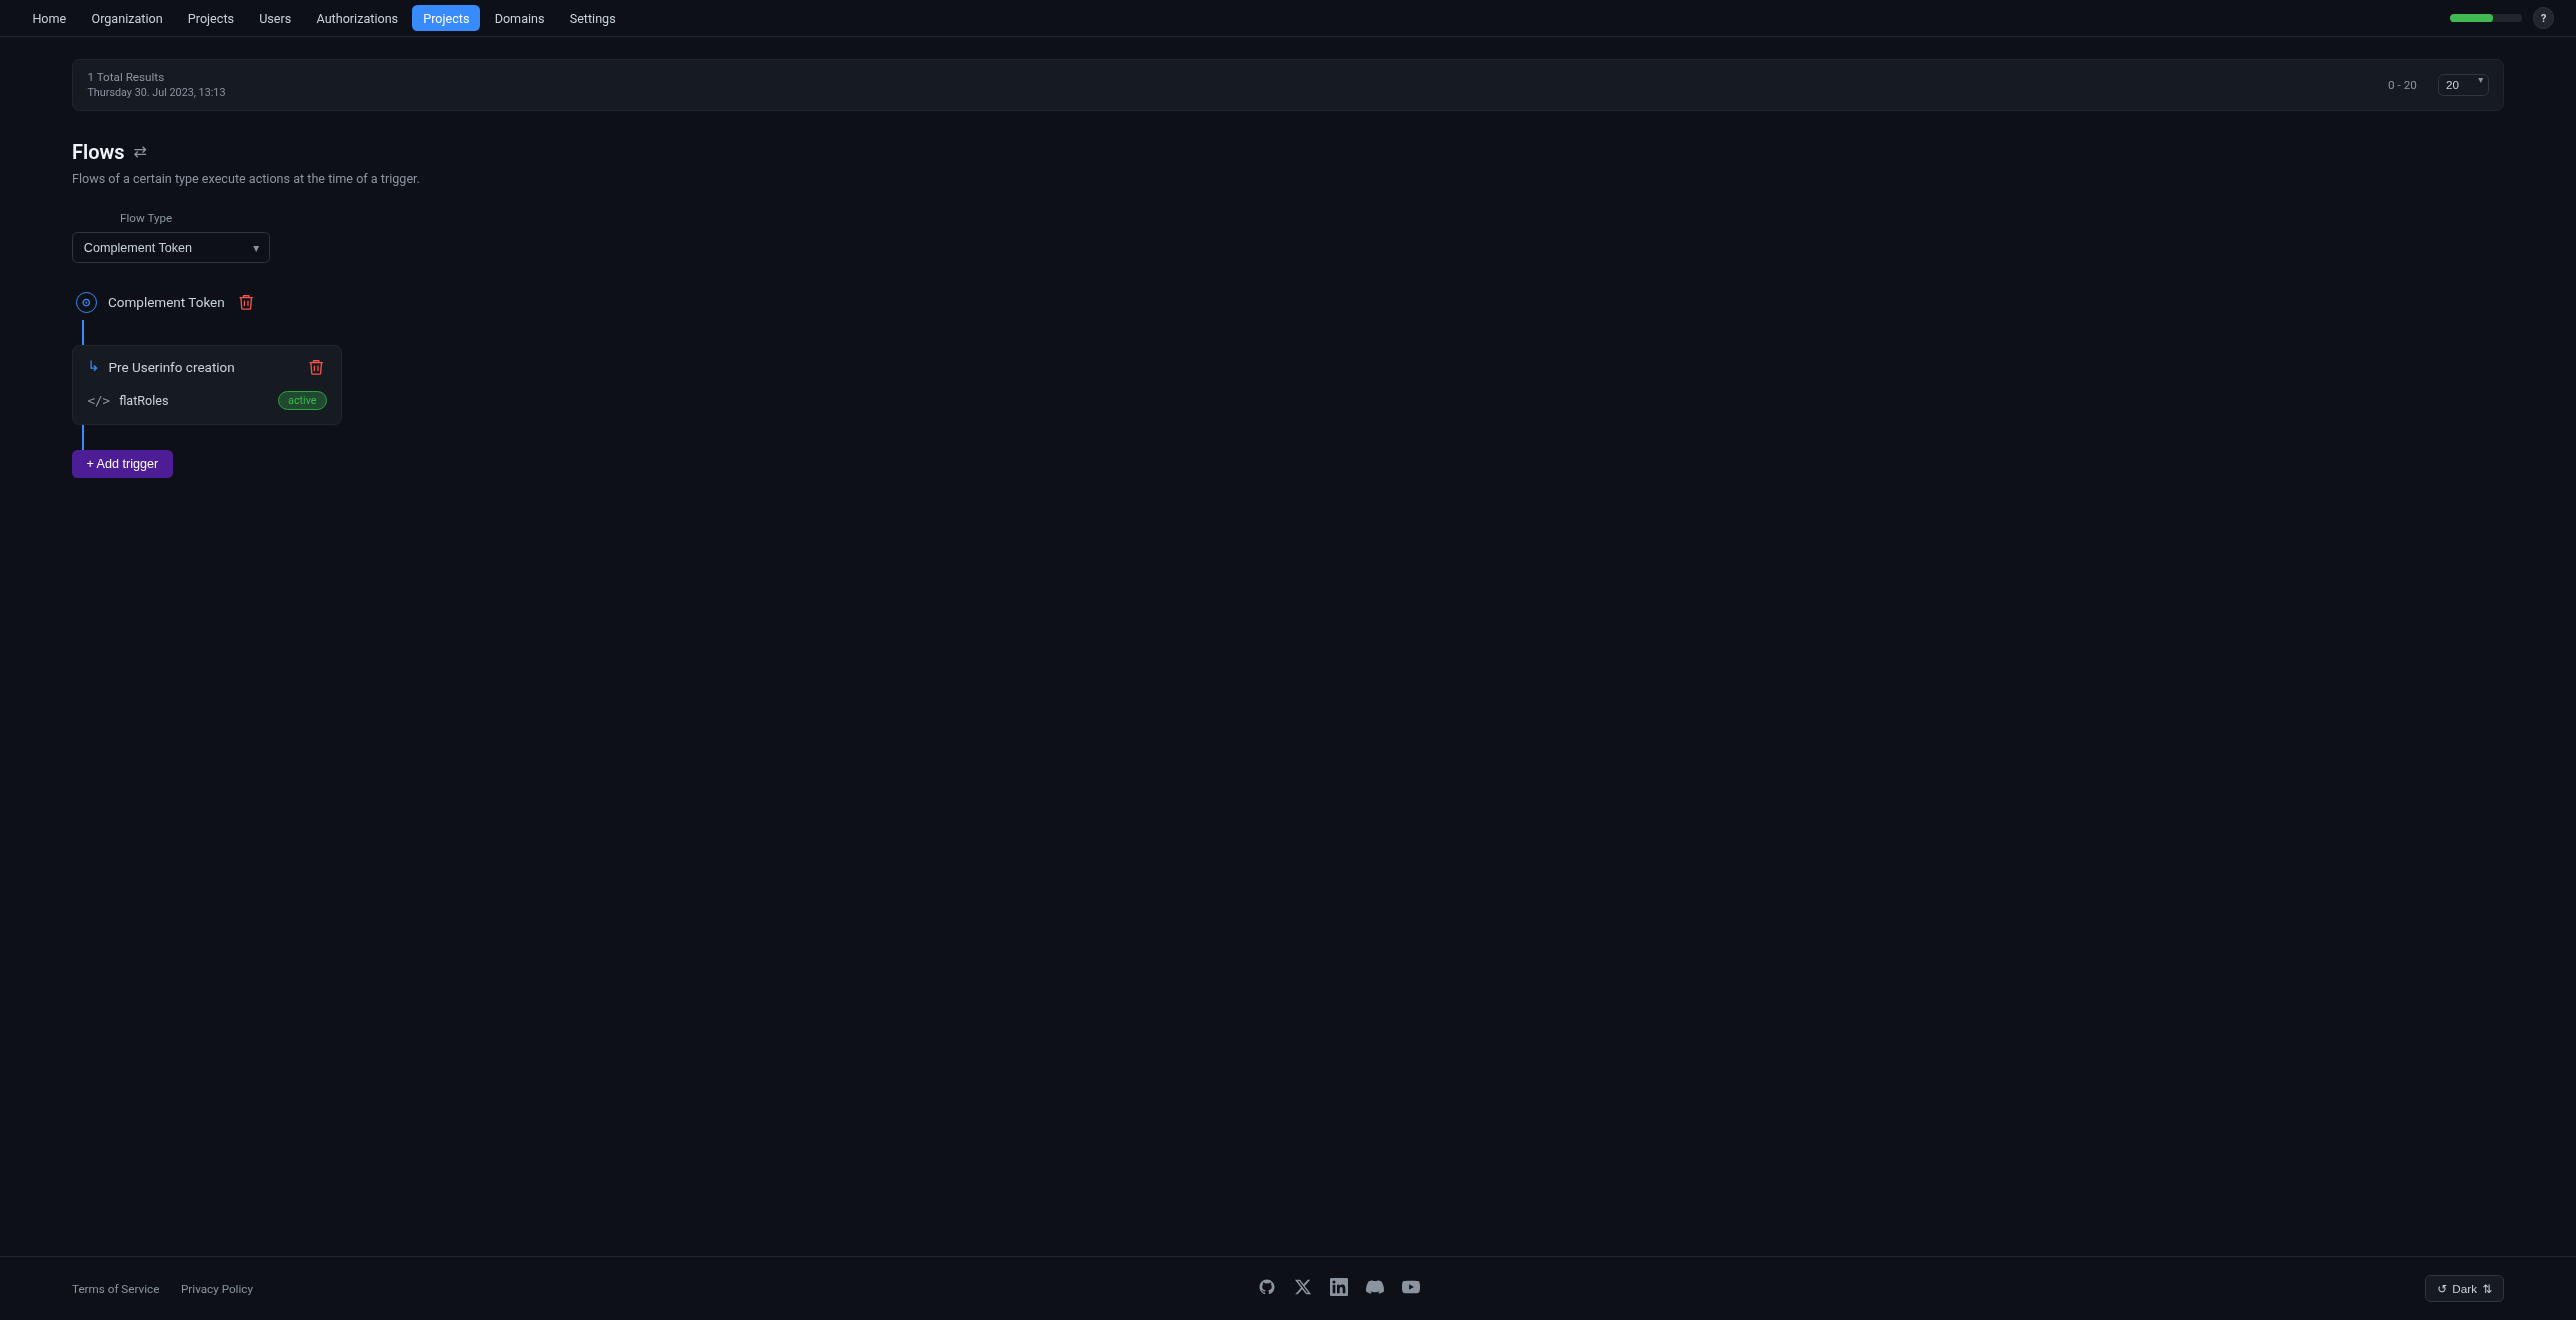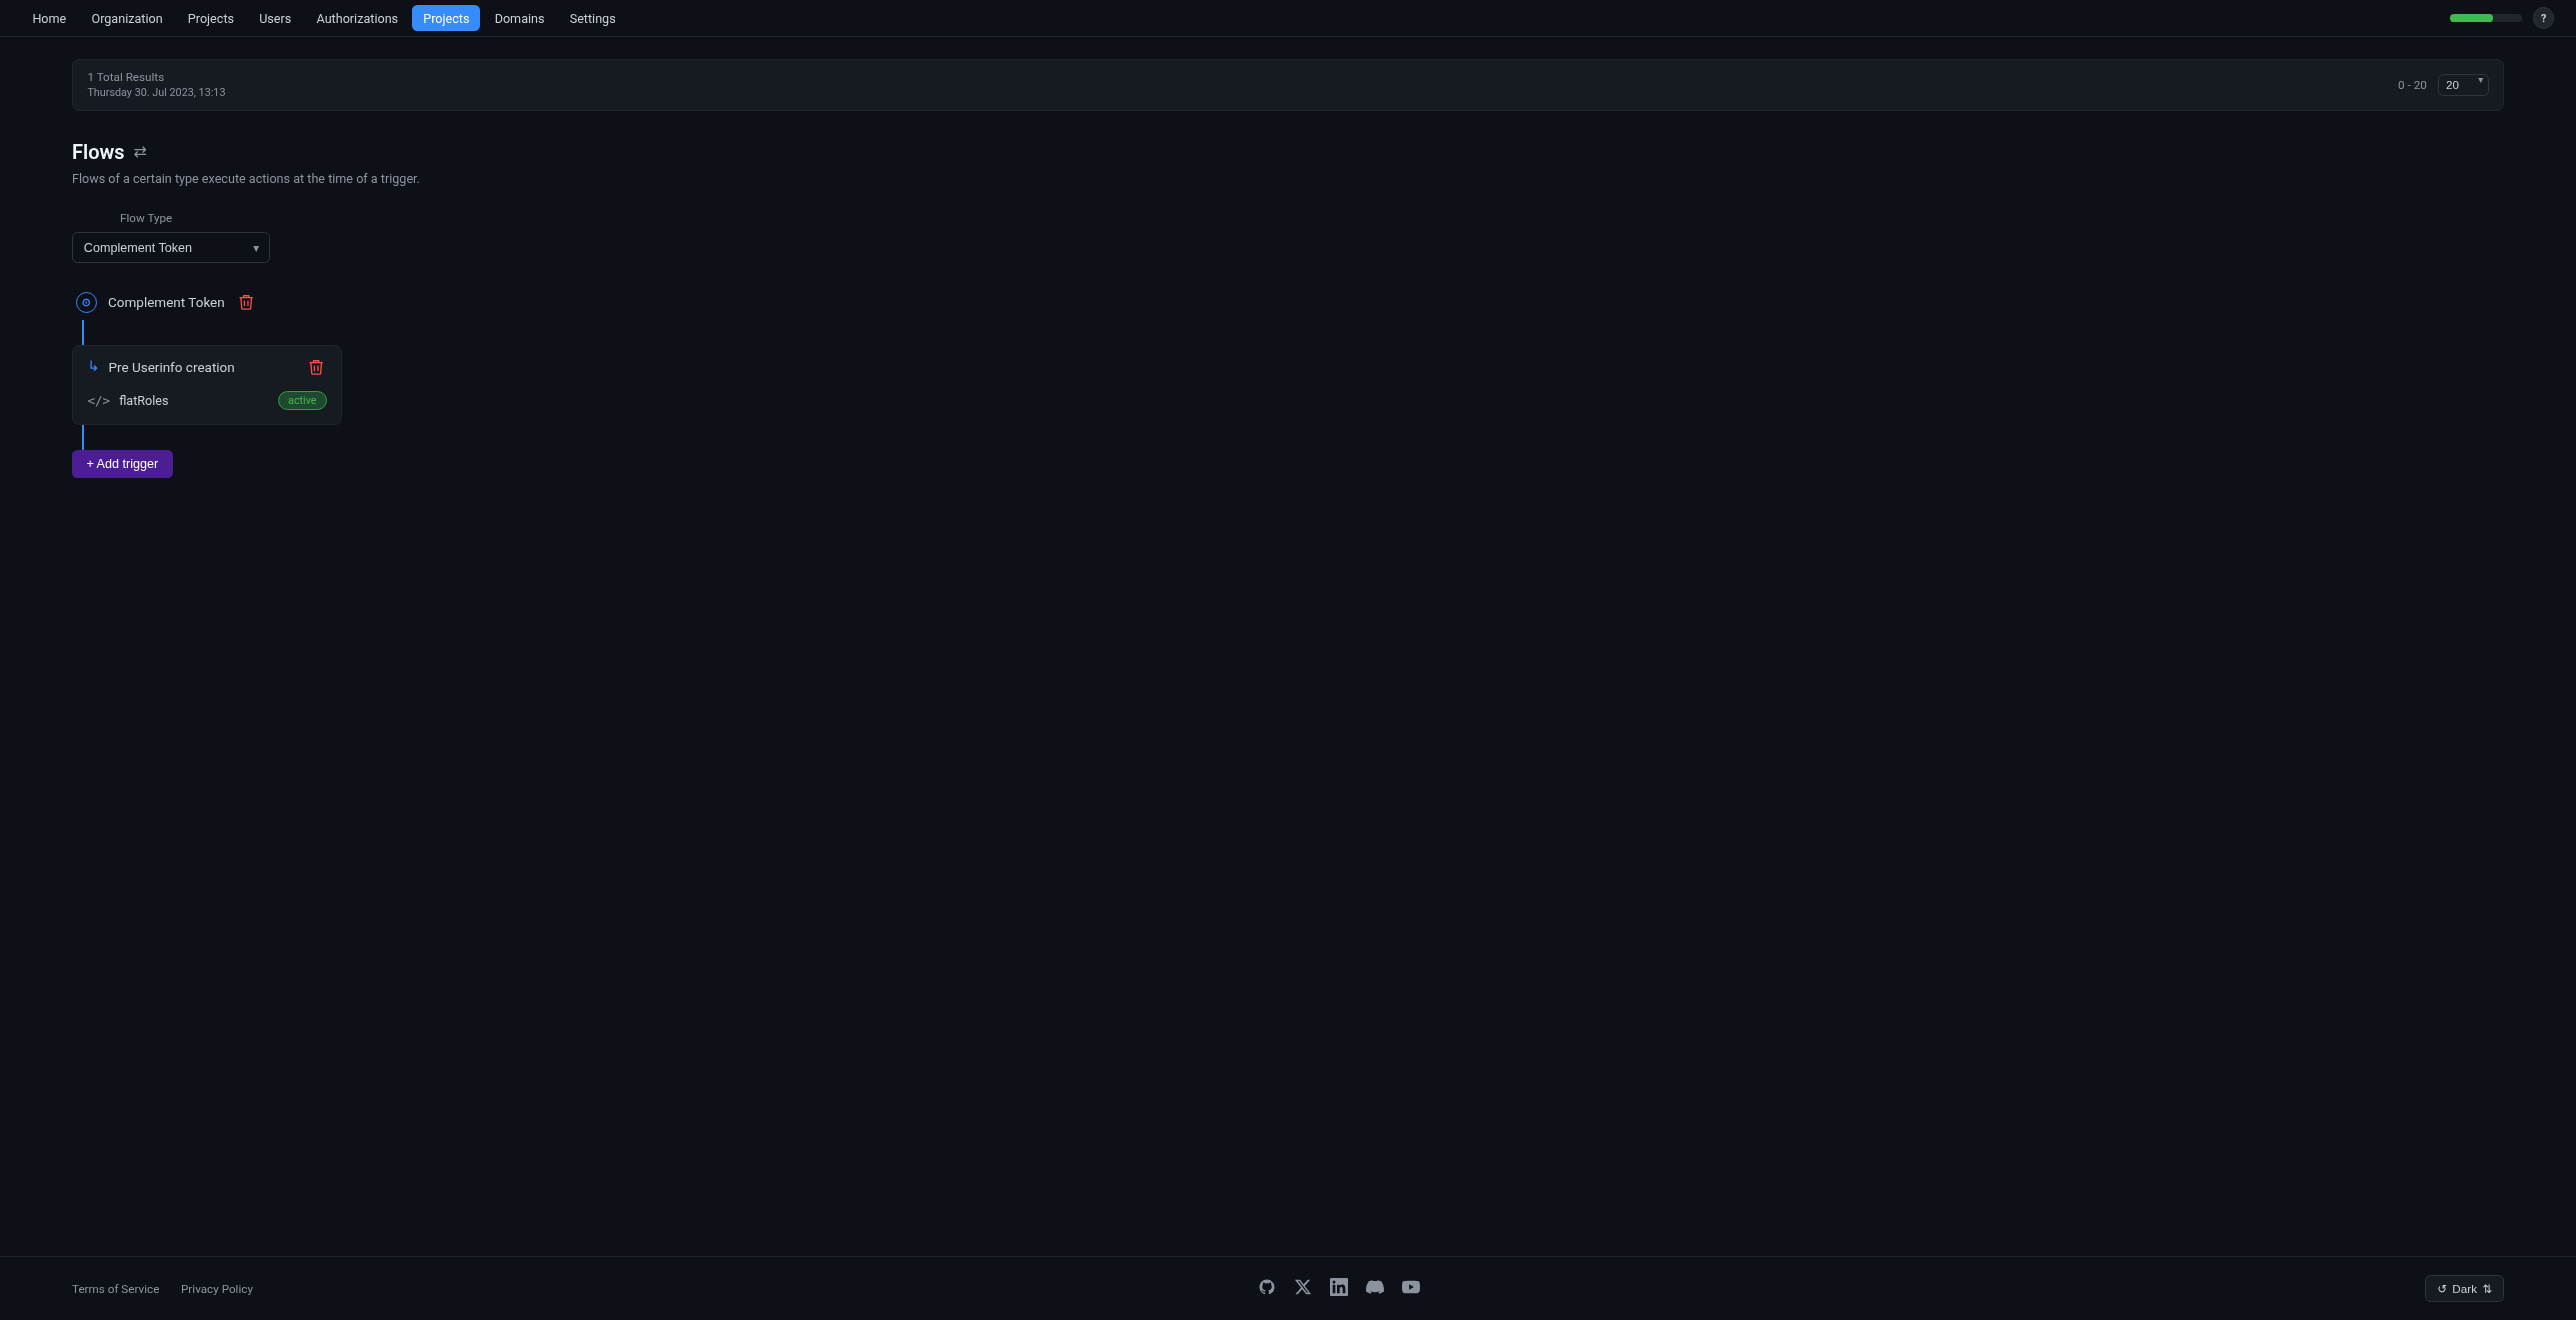--- a/index.html
+++ b/index.html
@@ -94,21 +94,21 @@
       color: #8b949e;
     }
     .results-date {
       font-size: 10.8px;
       color: #8b949e;
       margin-top: 1.8px;
     }
     .pagination {
       display: flex;
       align-items: center;
-      gap: 11px;
+      gap: 21px;
       color: #8b949e;
       font-size: 11.7px;
     }
     .page-select {
       background: #161b22;
       border: 0.9px solid #30363d;
       color: #c9d1d9;
       border-radius: 5.4px;
       padding: 3.6px 21.6px 3.6px 7.2px;
       font-size: 11.7px;

